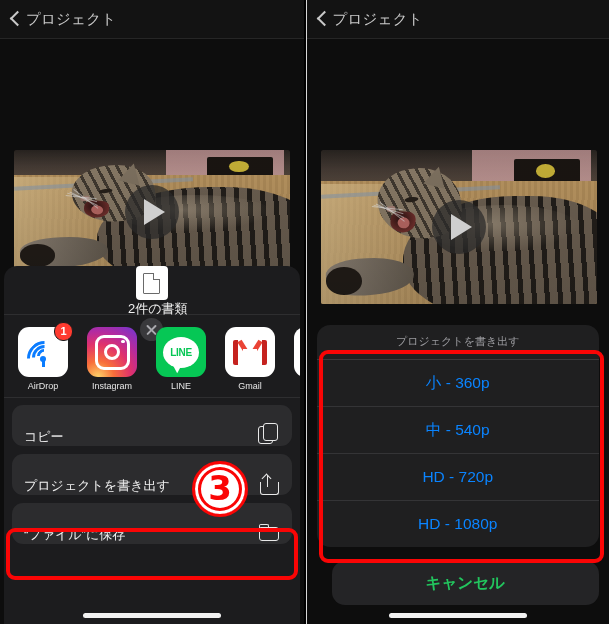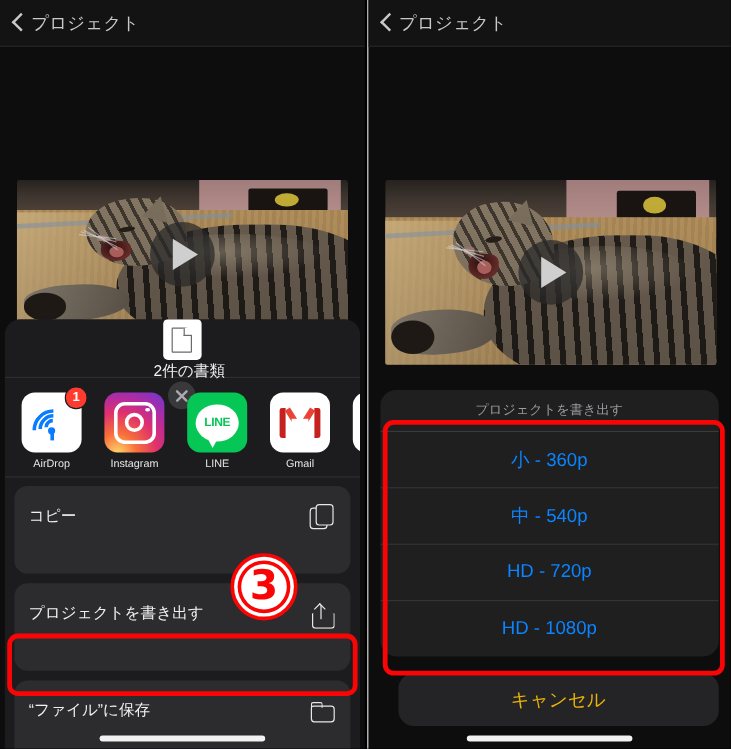--- a/index.html
+++ b/index.html
@@ -469,22 +469,22 @@
   
   .action-list {
     padding: 7px 8px 0 8px;
   }
   .action-row {
     position: relative;
     height: 41px;
     background: #2c2c2e;
     border-radius: 11px;
     display: flex;
-    align-items: flex-start;
-    padding: 16px 12px;
+    align-items: flex-end;
+    padding: 0 12px;
     margin-bottom: 8px;
   }
   .action-label {
     color: #f0f0f0;
     font-size: 13px;
     flex: 1 1 auto;
   }
   .action-icon {
     width: 22px; height: 22px;
     flex: 0 0 auto;
@@ -592,22 +592,23 @@
   .cancel-sheet {
     position: absolute;
     left: 25px; right: 10px;
     top: 561px;
     height: 44px;
     background: #242426;
     border-radius: 13px;
     display: flex;
     align-items: center;
     justify-content: center;
-    color: #eab308;
+    color: #22c55e;
     font-size: 15.5px;
+    font-weight: bold;
   }
 
   
   .hl-rect {
     position: absolute;
     border: 4px solid #fa0505;
     border-radius: 9px;
     pointer-events: none;
   }
   .hl-left {

